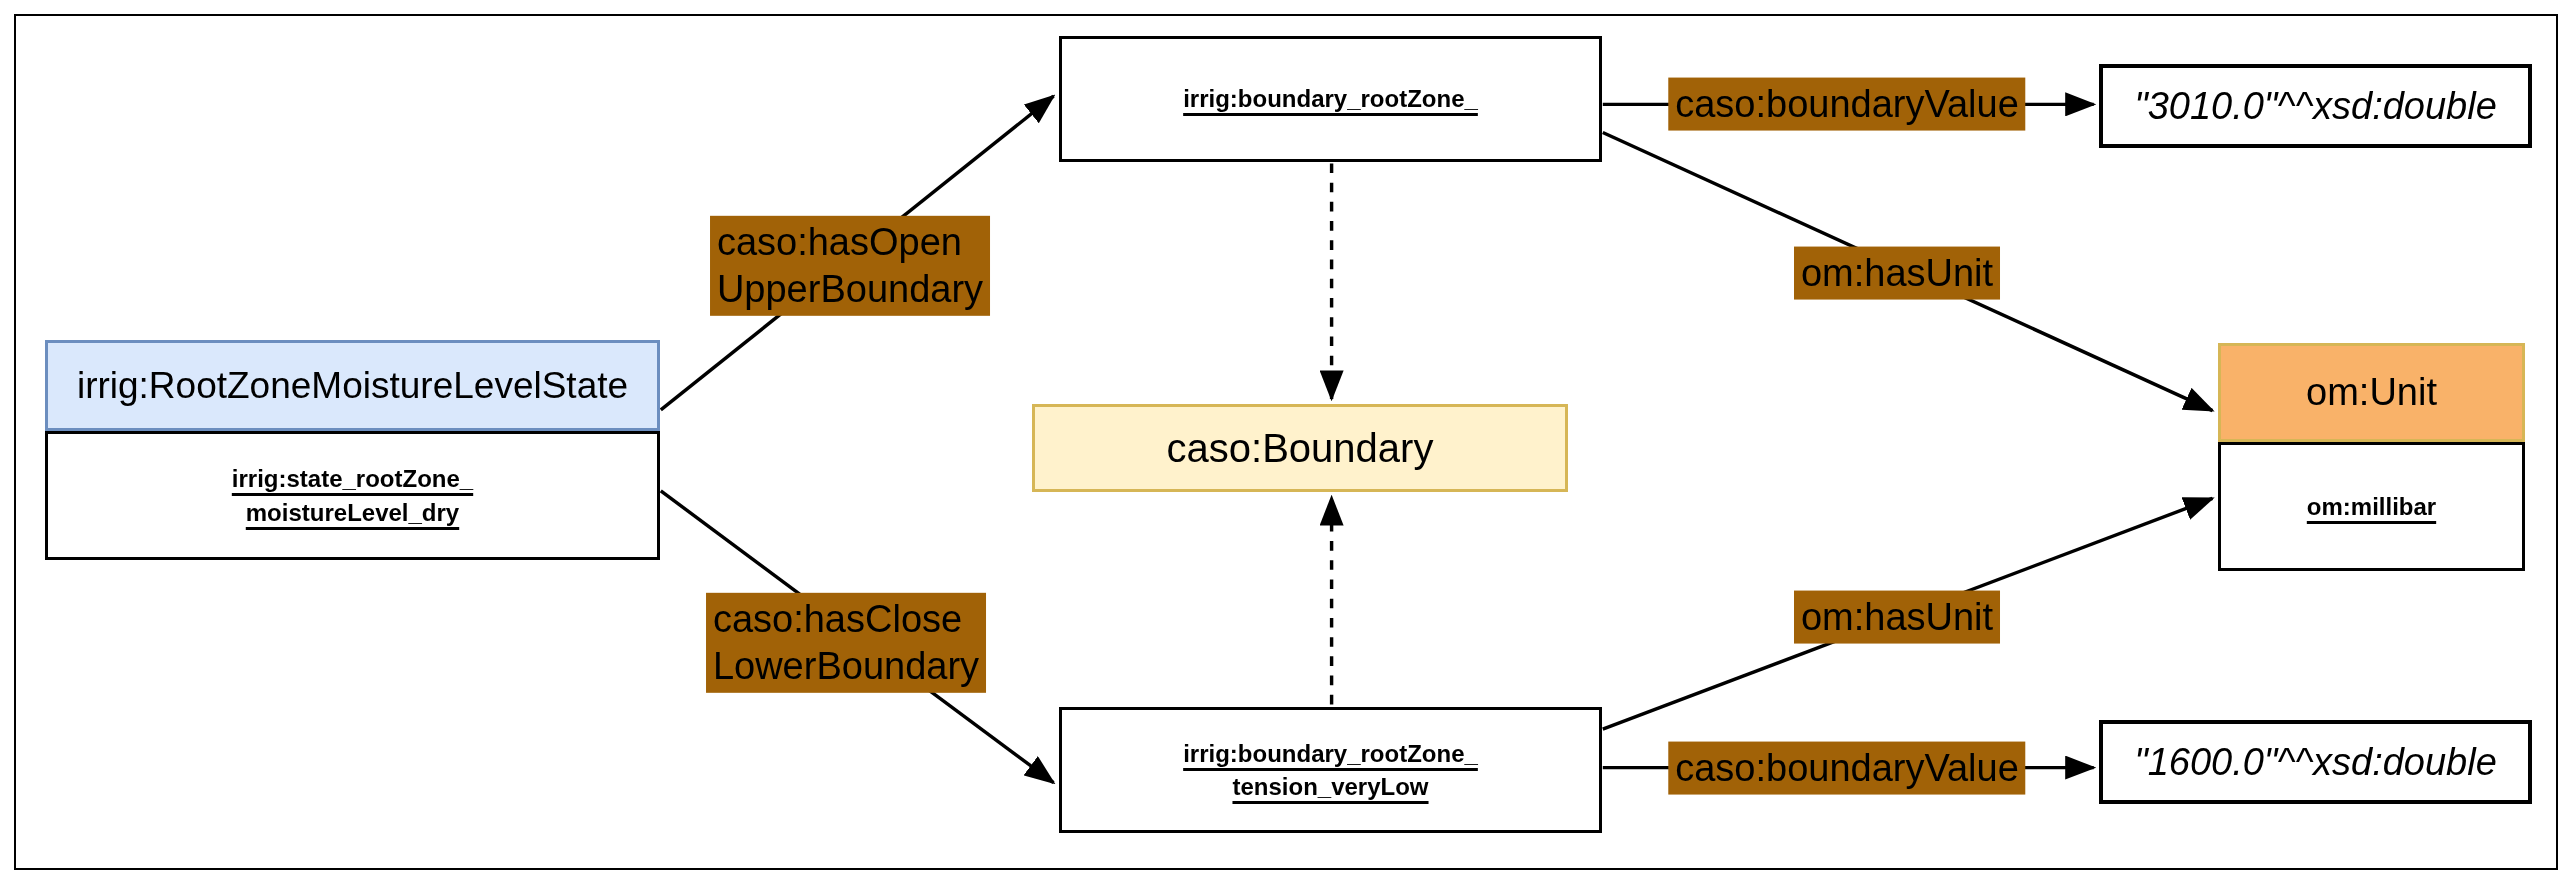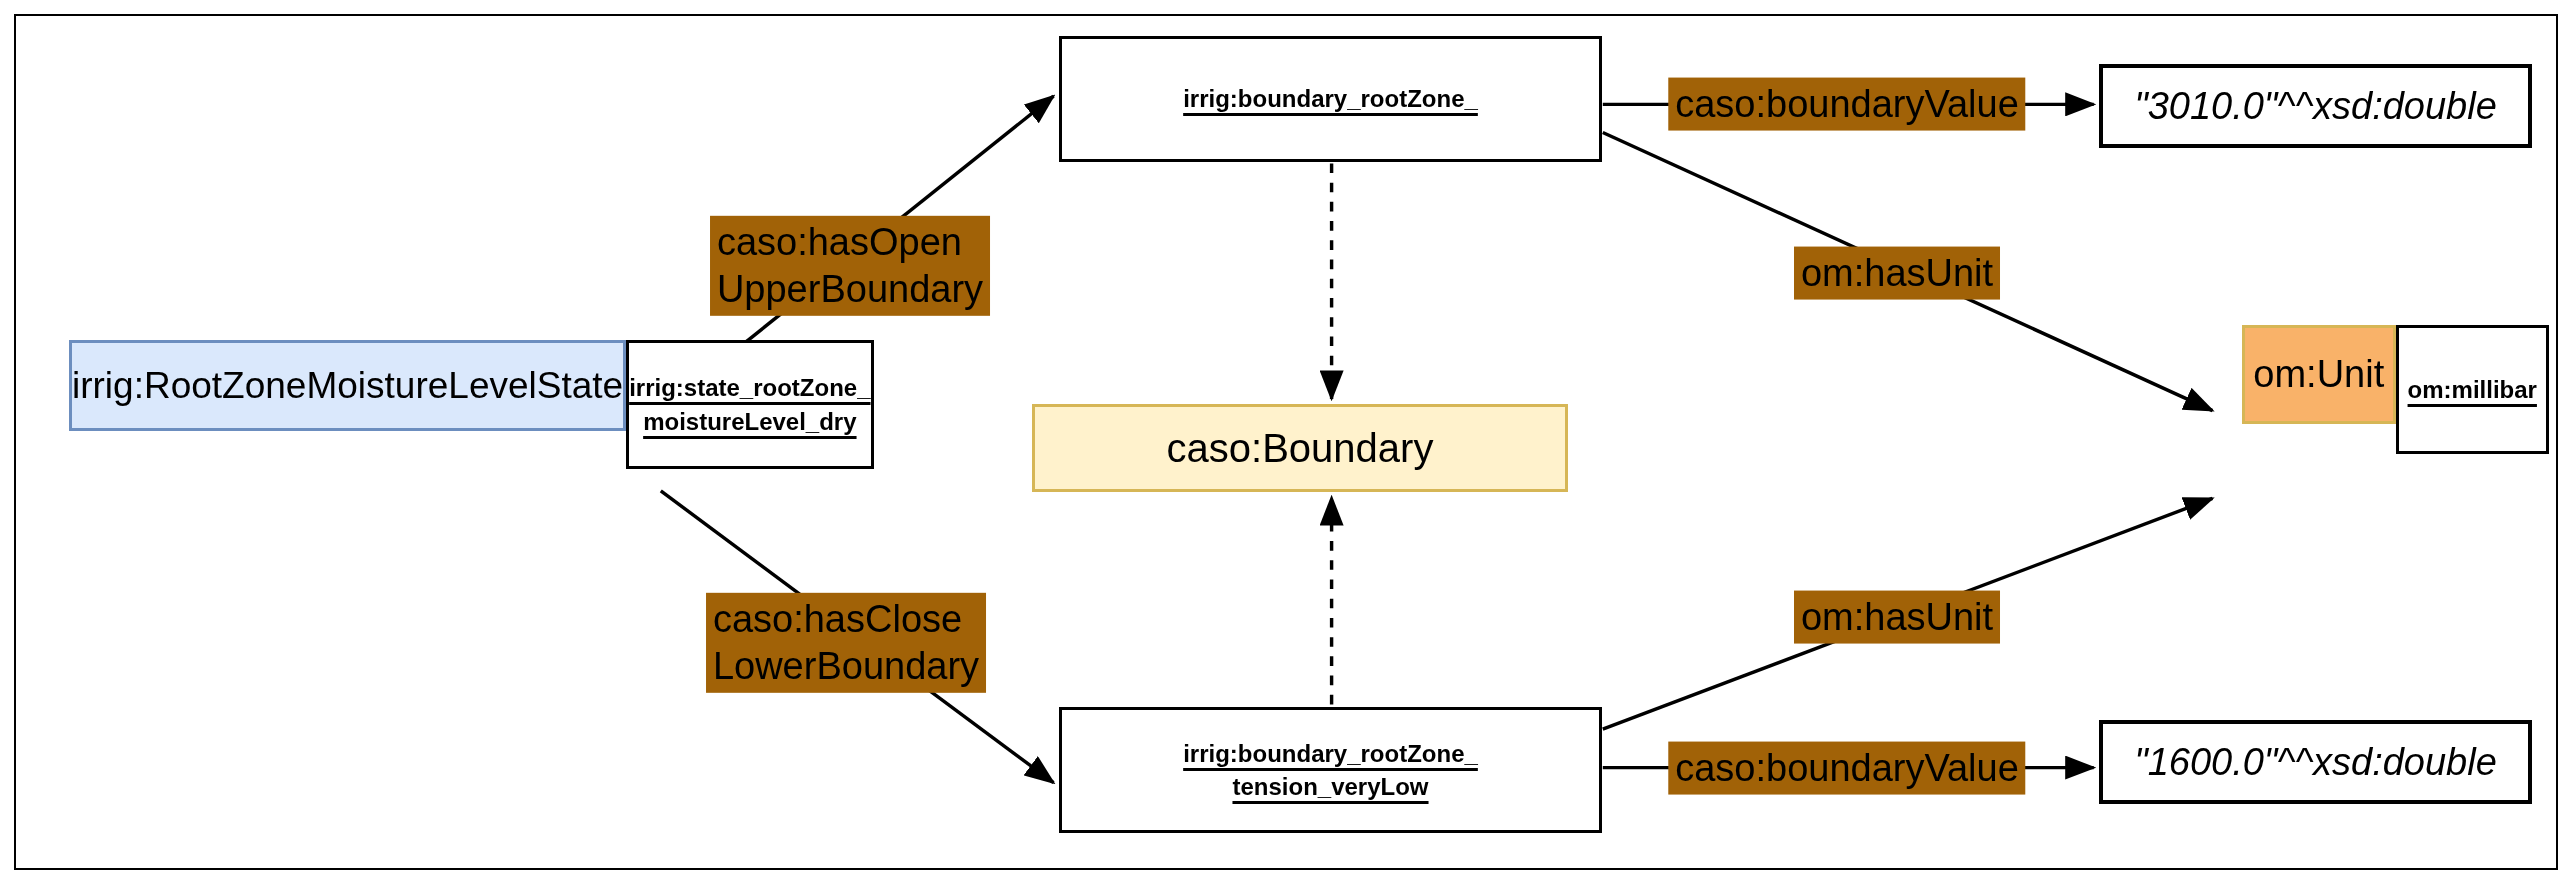--- a/index.html
+++ b/index.html
@@ -8,21 +8,21 @@
   .edges{position:absolute;left:0;top:0;width:2576px;height:885px;}
   .box{position:absolute;box-sizing:border-box;display:flex;align-items:center;justify-content:center;text-align:center;background:#fff;}
   .node-border{border:3.4px solid #000;}
   .literal{border:4.1px solid #000;font-style:italic;font-size:38px;}
   .class-header-blue{background:var(--class-blue-fill);border:3.4px solid var(--class-blue-border);font-size:37px;}
   .class-header-orange{background:var(--class-orange-fill);border:3.4px solid var(--class-orange-border);font-size:38px;}
   .class-yellow{background:var(--class-yellow-fill);border:3.4px solid var(--class-yellow-border);font-size:40px;}
   .instance{font-weight:bold;font-size:24px;line-height:1.38;}
   .instance .ln{text-decoration:underline;text-decoration-thickness:3.4px;text-underline-offset:6.2px;}
   .edge-label{position:absolute;transform:translate(-50%,-50%);background:#a16207;font-size:38px;line-height:1.25;text-align:left;padding:2.7px 6.9px;white-space:nowrap;}
-  .stack{position:absolute;display:flex;flex-direction:row;margin-left:24px;}
+  .stack{position:absolute;display:flex;flex-direction:column;}
   .stack .box{position:relative;width:100%;}
 </style>
 </head>
 <body>
 
 <div class="frame"></div>
 
 <svg class="edges" viewBox="0 0 3751 1289" xmlns="http://www.w3.org/2000/svg">
   <defs>
     <marker id="arrow" markerWidth="9" markerHeight="7" refX="8.3" refY="3.5" orient="auto" markerUnits="strokeWidth">
@@ -58,21 +58,21 @@
 </div>
 
 <div class="box literal" style="left:2099px;top:64px;width:433px;height:84px;">
   <span>"3010.0"^^xsd:double</span>
 </div>
 
 <div class="box class-yellow" style="left:1032px;top:404px;width:536px;height:88px;">
   <span>caso:Boundary</span>
 </div>
 
-<div class="stack" style="left:2218px;top:325px;width:307px;justify-content:center;">
+<div class="stack" style="left:2218px;top:343px;width:307px;justify-content:center;">
   <div class="box class-header-orange" style="height:99px;">
     <span>om:Unit</span>
   </div>
   <div class="box node-border instance" style="height:129px;">
     <div class="ln">om:millibar</div>
   </div>
 </div>
 
 <div class="box node-border instance" style="left:1059px;top:707px;width:543px;height:126px;">
   <div>

